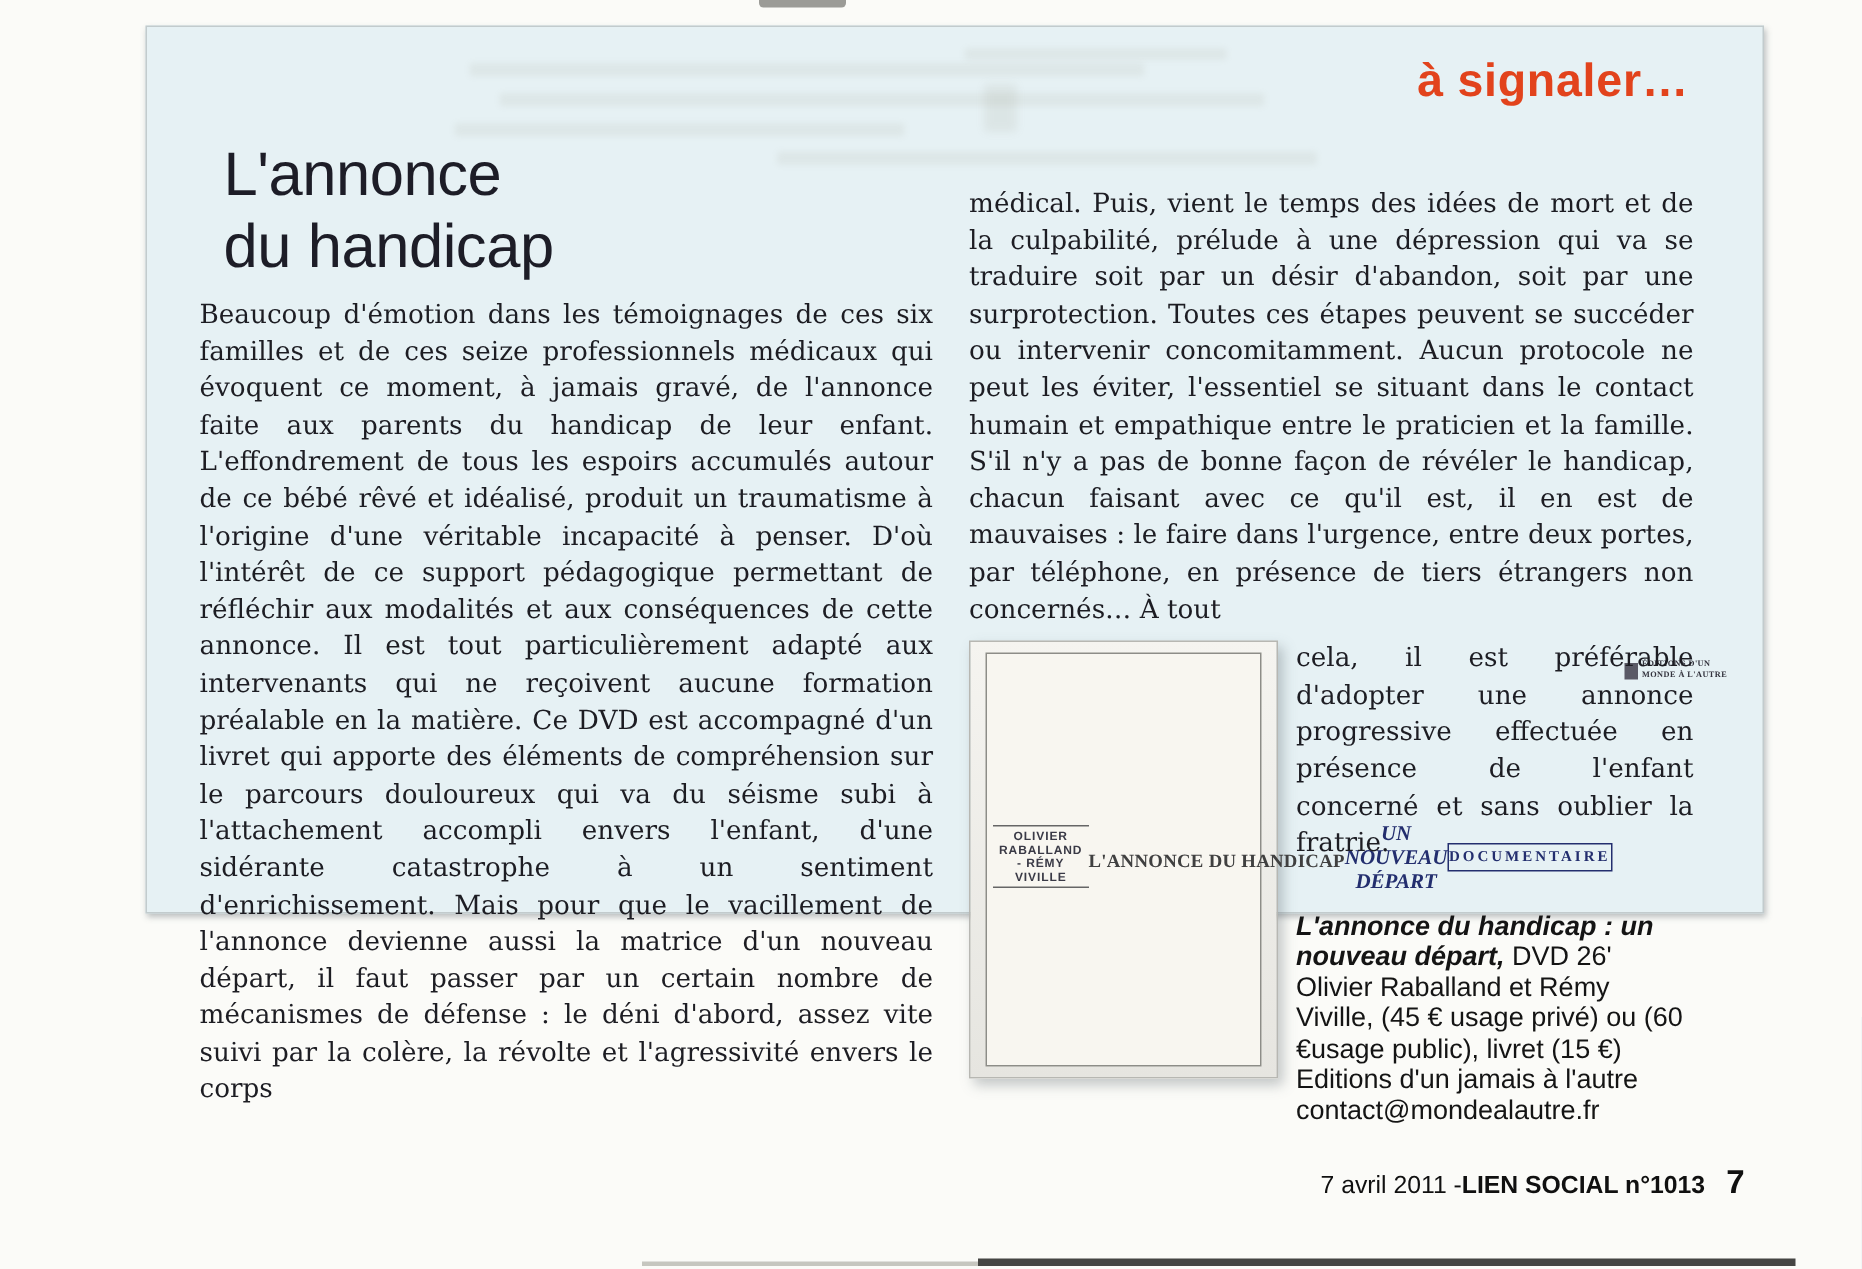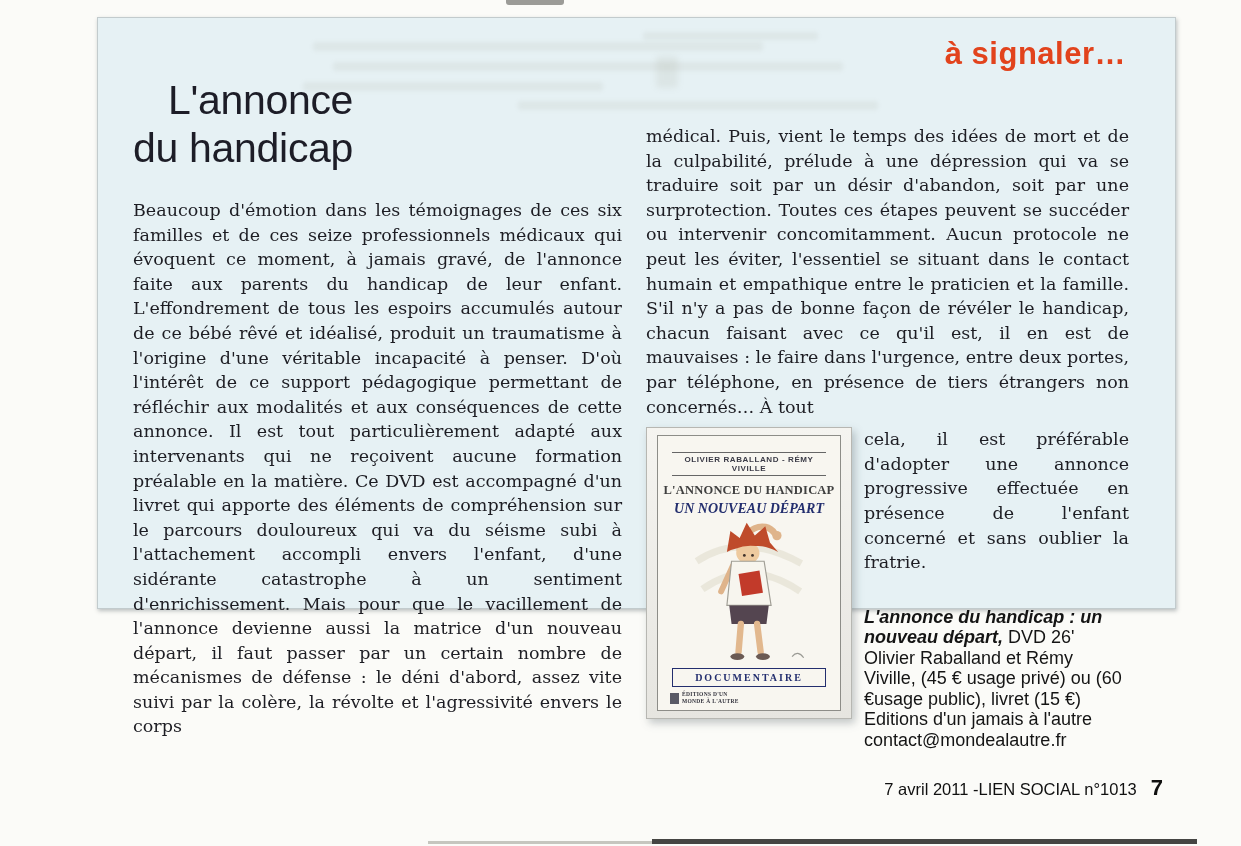--- a/index.html
+++ b/index.html
@@ -23,23 +23,23 @@
   .g4{left:420px;top:83px;width:360px;height:9px;}
   .g5{left:545px;top:14px;width:175px;height:8px;}
   .smudge{left:558px;top:38px;width:22px;height:32px;opacity:.12;filter:blur(3px);}
 
   .flag{
     position:absolute;top:18px;right:49px;
     font-family:"Liberation Sans",sans-serif;font-weight:700;
     font-size:31px;letter-spacing:.5px;color:#e2431c;
   }
   .title{
-    position:absolute;left:35px;top:58px;margin:0;
+    position:absolute;left:35px;top:58px;margin:16px;
     font-family:"Liberation Sans",sans-serif;font-weight:400;
-    font-size:41px;line-height:48px;letter-spacing:-.3px;color:#1d1d27;text-align:right;
+    font-size:41px;line-height:48px;letter-spacing:-.3px;color:#1d1d27;
   }
   .title span{display:block;}
 
   .col{
     font-family:"DejaVu Serif",serif;font-size:17.5px;line-height:24.6px;
     text-align:justify;color:#1d1d23;margin:0;hyphens:auto;
   }
   .left-col{position:absolute;left:35px;top:180px;width:489px;}
   .right-col{position:absolute;left:548px;top:106px;width:483px;}
 
@@ -47,22 +47,22 @@
 
   
   .dvd{
     flex:0 0 auto;width:206px;height:292px;box-sizing:border-box;
     background:linear-gradient(#f5f4f0,#e6e5e0);
     border:1px solid #b7b7b2;padding:7px 10px;
     box-shadow:3px 4px 8px rgba(90,100,105,.35);
   }
   .dvd-inner{
     height:100%;box-sizing:border-box;background:#f8f6f0;
-    border:1px solid #8d8d88;display:flex;flex-direction:column;align-items:center;
-    padding:16px 4px 4px;
+    border:1px solid #8d8d88;display:flex;flex-direction:row;align-items:center;
+    padding:0 4px 4px;
   }
   .dvd-authors{
     font-family:"Liberation Sans",sans-serif;font-weight:700;font-size:8px;
     letter-spacing:.6px;color:#3a3a46;text-align:center;
     border-top:1px solid #666;border-bottom:1px solid #666;
     padding:2px 4px;width:88%;box-sizing:border-box;
   }
   .dvd-title{
     font-family:"Liberation Serif",serif;font-weight:700;font-size:12.5px;
     letter-spacing:.2px;color:#404040;margin-top:7px;text-align:left;white-space:nowrap;
@@ -91,21 +91,21 @@
     margin-top:32px;font-family:"Liberation Sans",sans-serif;
     font-size:18px;line-height:20.5px;color:#141414;
   }
   .cap-bold{font-weight:700;font-style:italic;}
 
   
   .footer{
     position:absolute;top:775px;right:78px;display:flex;align-items:baseline;
     font-family:"Liberation Sans",sans-serif;font-size:16.5px;color:#101010;justify-content:space-between;
   }
-  .f-journal{font-weight:400;}
+  .f-journal{font-weight:700;}
   .f-page{font-weight:700;font-size:22px;margin-left:14px;}
 
   
   .artifact{position:absolute;}
   .bottom-dark{left:652px;top:839px;width:545px;height:5px;background:#454543;}
   .bottom-light{left:428px;top:841px;width:224px;height:3px;background:#c6c6bf;}
   .top-mark{left:506px;top:0;width:58px;height:5px;background:#8a8a86;opacity:.85;border-radius:0 0 3px 3px;}
 </style>
 </head>
 <body>

